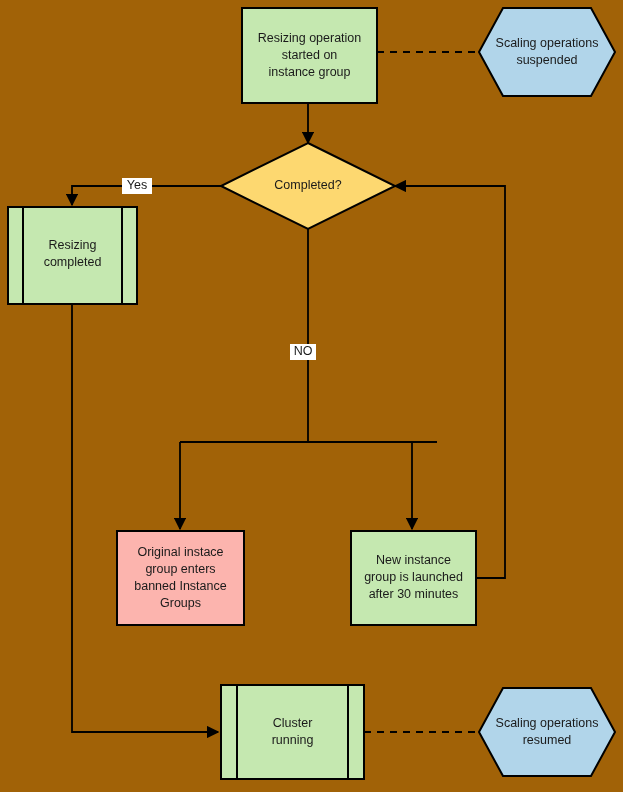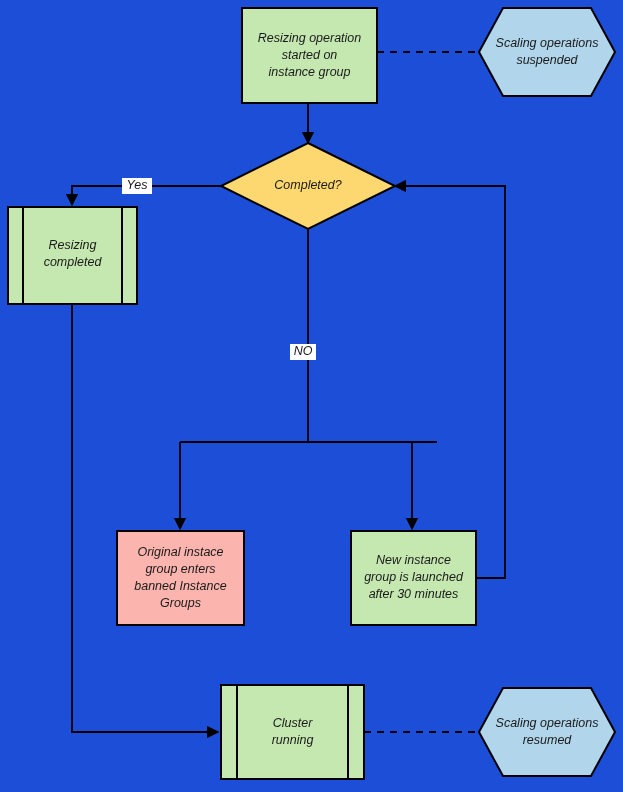--- a/index.html
+++ b/index.html
@@ -8,23 +8,22 @@
     padding: 0;
     background: #ffffff;
   }
   body {
     font-family: "Liberation Sans", sans-serif;
   }
   #diagram-root {
     position: relative;
     width: 623px;
     height: 792px;
-    background: #1d4ed8;
+    background: #a16207;
     overflow: hidden;
-    font-style: italic;
   }
   #flow-svg {
     position: absolute;
     top: 0;
     left: 0;
     width: 623px;
     height: 792px;
   }
   .node-text {
     font-family: "Liberation Sans", sans-serif;

